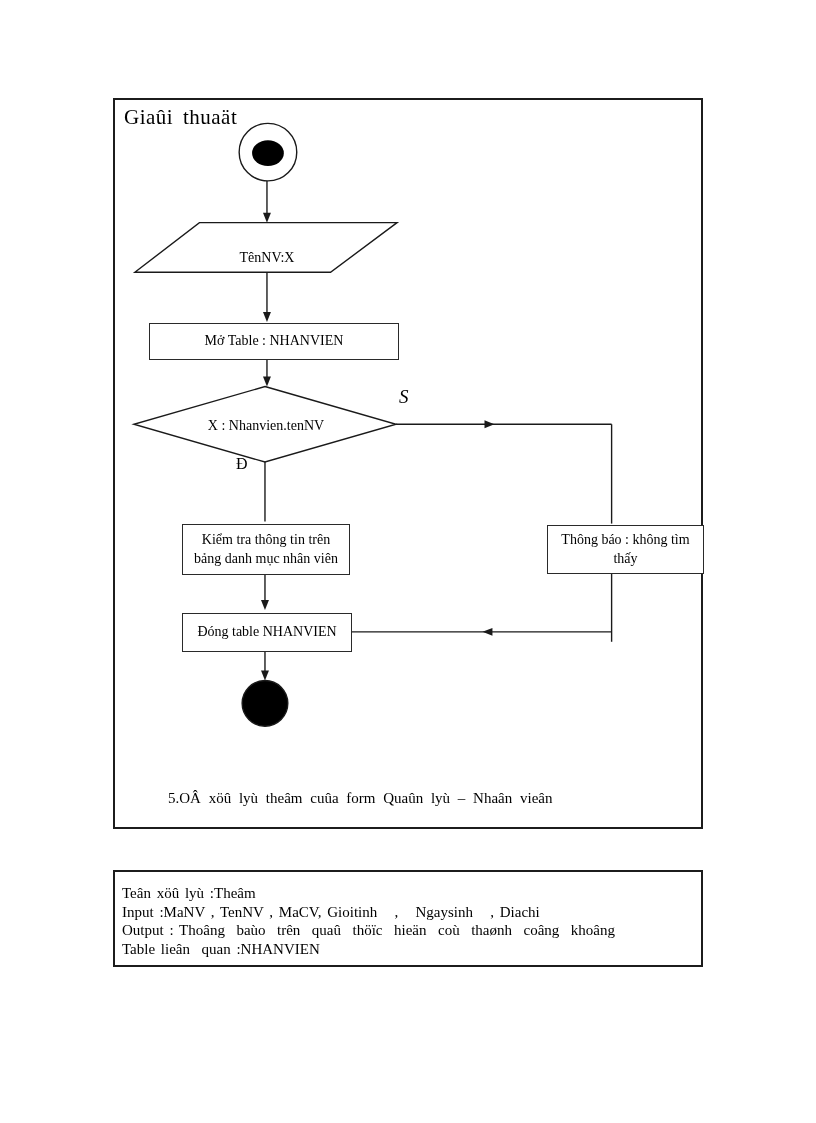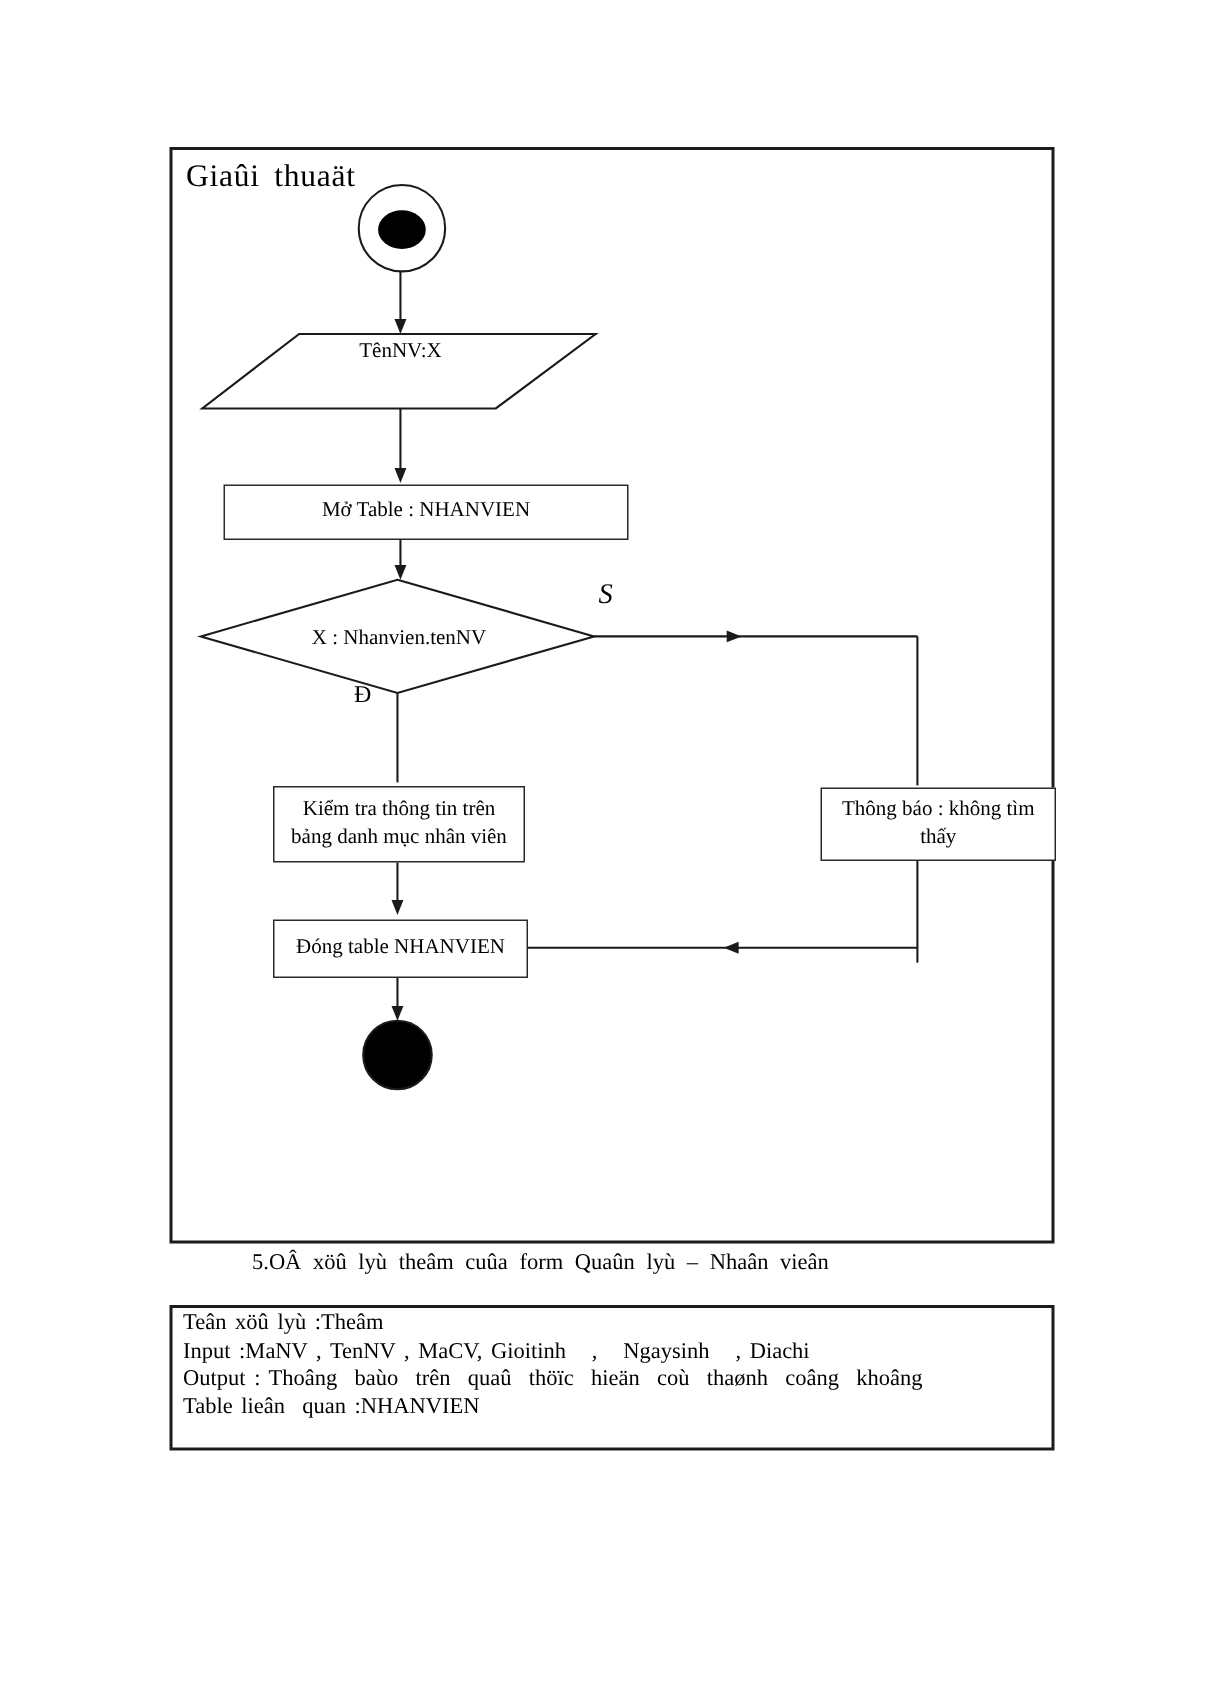--- a/index.html
+++ b/index.html
@@ -41,31 +41,31 @@
     text-align: center;
     font-size: 14px; line-height: 1.3;
     padding: 2px 8px;
   }
   .branch-label { position: absolute; font-size: 16px; }
   .branch-s { left: 284px; top: 286px; font-size: 19px; font-style: italic; }
   .branch-d { left: 121px; top: 355px; }
 
   
   .caption {
-    position: absolute; left: 168px; top: 834px;
+    position: absolute; left: 168px; top: 790px;
     font-size: 15px; word-spacing: 4px;
   }
 
   
   .info-box {
     position: absolute; left: 113px; top: 870px;
     width: 590px; height: 97px;
     border: 2px solid #1c1c1c;
     background: #ffffff;
-    padding: 1px 7px;
+    padding: 12px 7px;
   }
   .info-line { font-size: 15px; line-height: 18.6px; word-spacing: 2px; white-space: pre; }
 </style>
 </head>
 <body>
 
 <div class="page">
 
   <div class="flowchart-frame">
 
@@ -103,23 +103,23 @@
 
         <line x1="151" y1="552" x2="151" y2="577"></line>
         <polygon points="151,584 147,574 155,574" fill="#1a1a1a" stroke="none"></polygon>
 
         <circle cx="151" cy="607" r="23" fill="#000"></circle>
       </g>
     </svg>
 
     <div class="fc-label">Giaûi thuaät</div>
 
-    <div class="fc-text" style="left:20px; top:126px; width:264px;">TênNV:X</div>
+    <div class="fc-text" style="left:20px; top:149px; width:264px;">TênNV:X</div>
 
-    <div class="fc-box" style="left:34px; top:223px; width:270px; height:37px;">Mở Table : NHANVIEN</div>
+    <div class="fc-box" style="left:34px; top:223px; width:250px; height:37px;">Mở Table : NHANVIEN</div>
 
     <div class="fc-text" style="left:19px; top:317px; width:264px;font-family:Liberation Serif, serif;">X : Nhanvien.tenNV</div>
 
     <div class="branch-label branch-s">S</div>
     <div class="branch-label branch-d">Đ</div>
 
     <div class="fc-box" style="left:67px; top:424px; width:168px; height:51px;">Kiểm tra thông tin trên bảng danh mục nhân viên</div>
 
     <div class="fc-box" style="left:415px; top:425px; width:157px; height:49px;margin-left:17px;">Thông báo : không tìm thấy</div>
 

